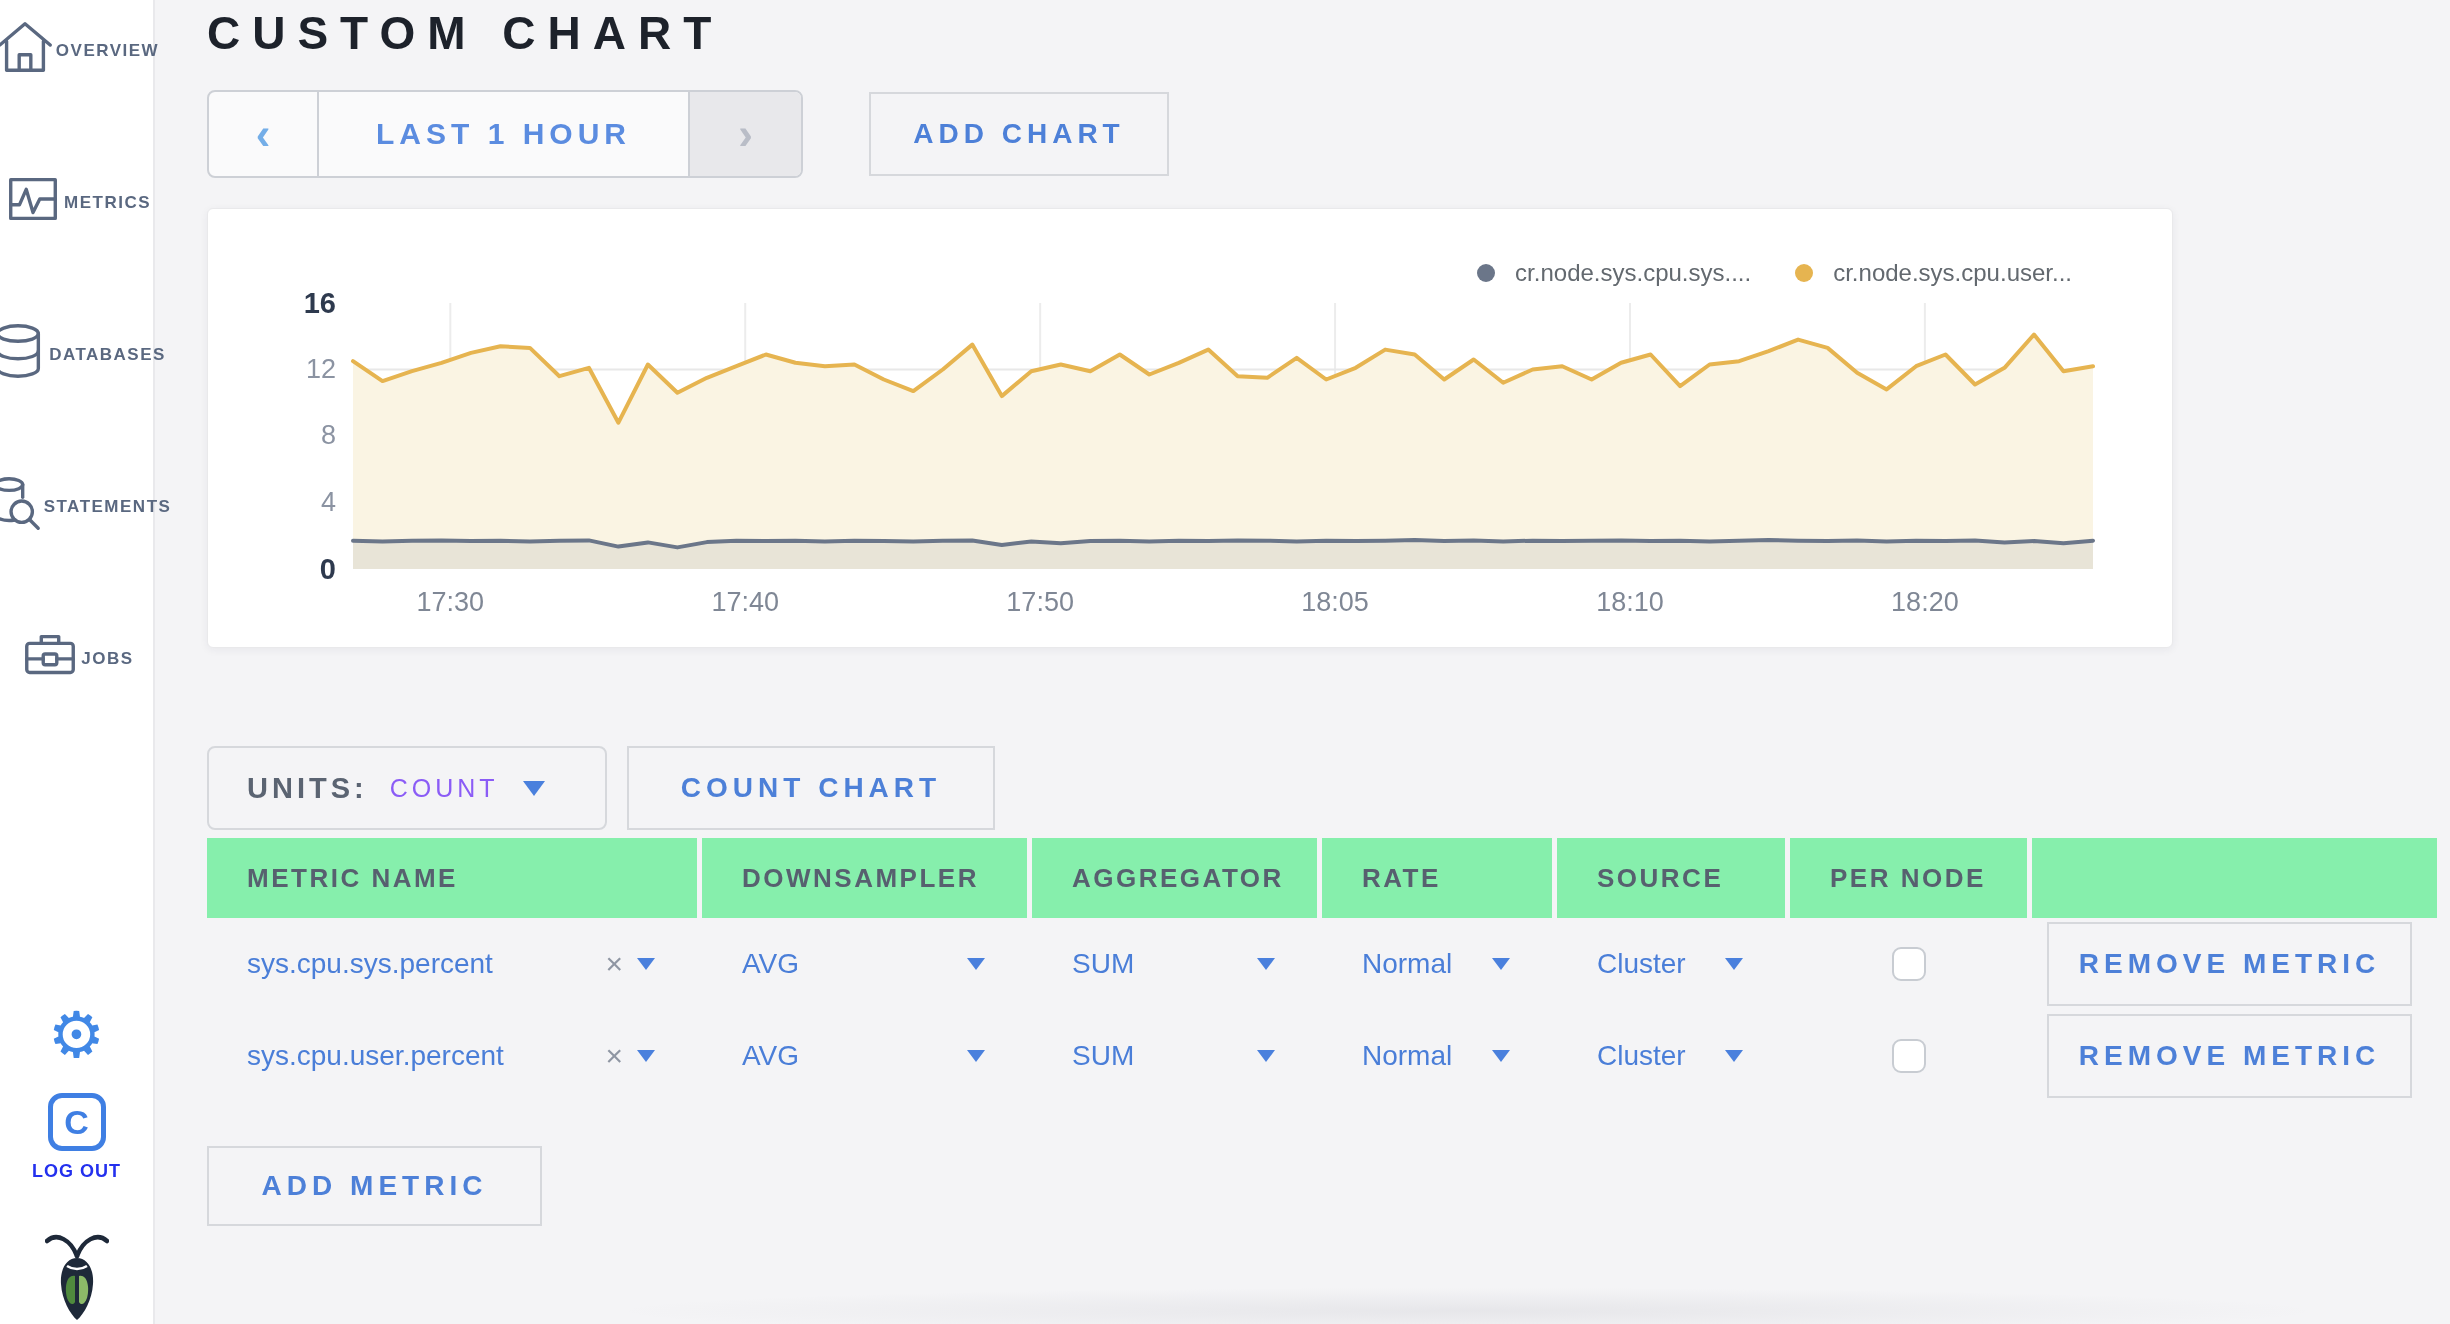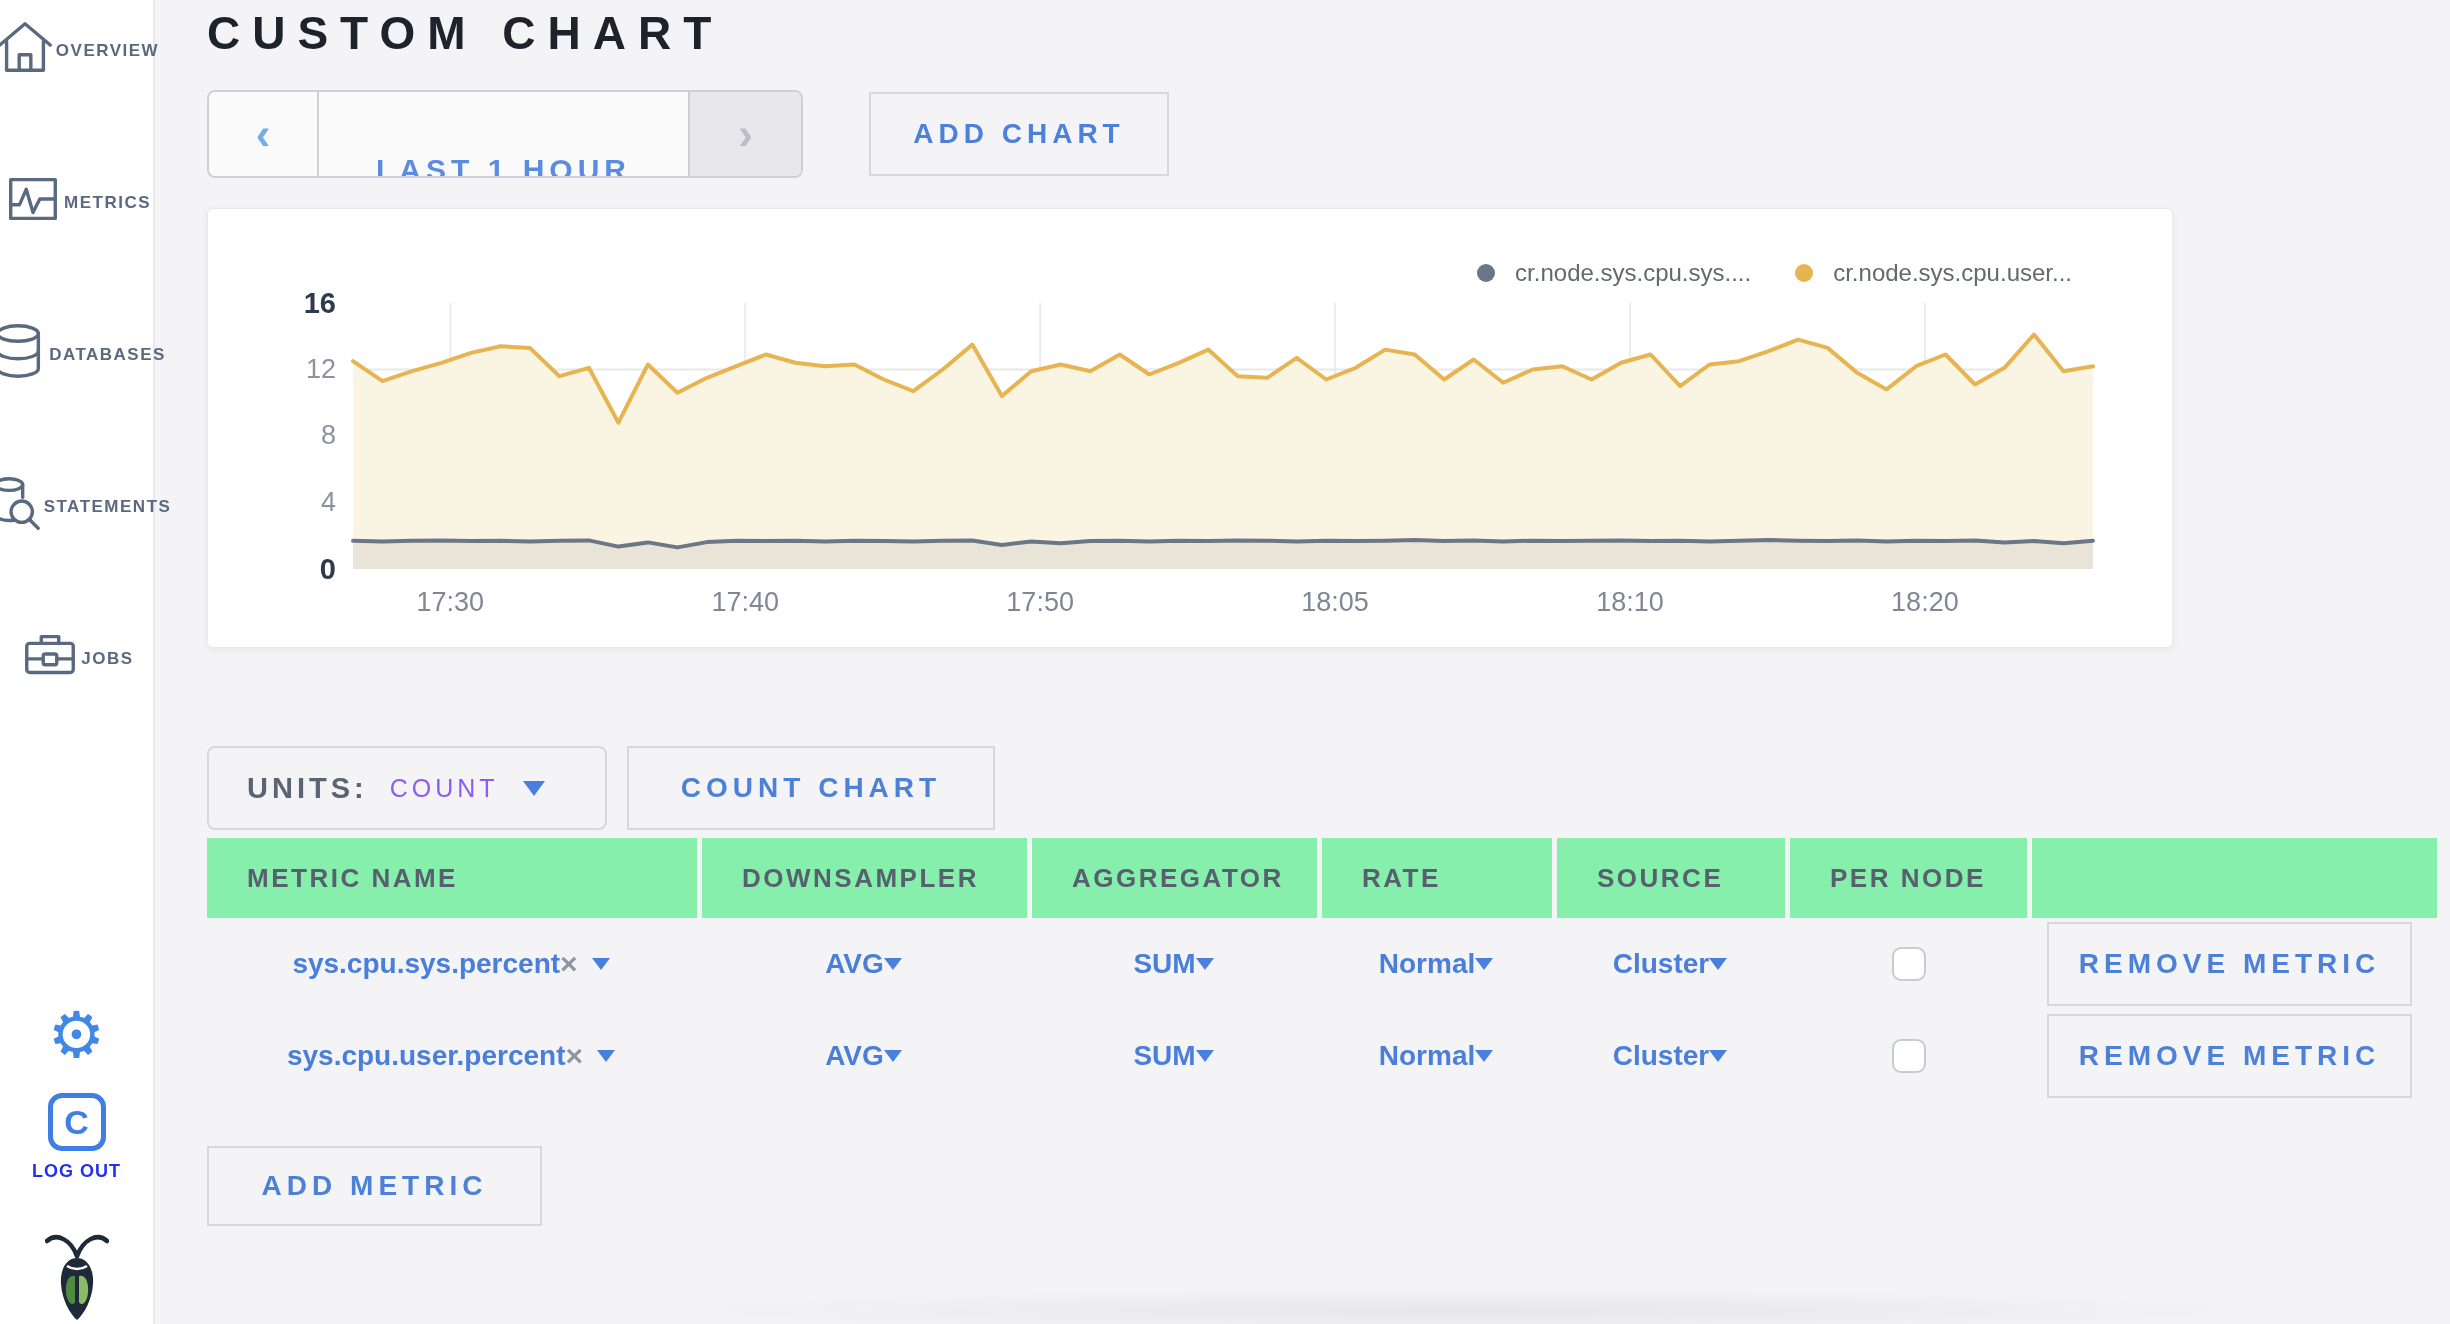--- a/index.html
+++ b/index.html
@@ -23,21 +23,21 @@
   
   .content { position:absolute; left:157px; top:0; width:2293px; height:1324px; }
   .page-title { position:absolute; left:50px; top:6px; font-size:46px; font-weight:bold;
                 letter-spacing:12px; color:#1d222b; }
 
   
   .time-selector { position:absolute; left:50px; top:90px; width:596px; height:88px;
                    border:2px solid #cdd0d6; border-radius:8px; display:flex; background:#fafafb; overflow:hidden; }
   .ts-seg { display:flex; align-items:center; justify-content:center; height:100%; cursor:pointer; }
   .ts-prev { width:110px; border-right:2px solid #cdd0d6; font-size:44px; color:#74aee8; font-weight:bold; }
-  .ts-label { flex:1; font-size:30px; letter-spacing:5px; color:#5b8ce0; font-weight:bold;margin-top:36px; }
+  .ts-label { flex:1; font-size:30px; letter-spacing:5px; color:#5b8ce0; font-weight:bold; }
   .ts-next { width:113px; border-left:2px solid #cdd0d6; background:#e8e8eb; font-size:44px; color:#b9bdc7; font-weight:bold; }
 
   .btn { border:2px solid #d6d8dc; border-radius:0; background:transparent; color:#4d80d8;
          font-family:"Liberation Sans",sans-serif; font-weight:bold; letter-spacing:5px; cursor:pointer;
          display:flex; align-items:center; justify-content:center; }
   .add-chart { position:absolute; left:712px; top:92px; width:300px; height:84px; font-size:28px; }
 
   
   .chart-card { position:absolute; left:50px; top:208px; width:1966px; height:440px; background:#fff;
                 border:1px solid #e9e9eb; border-radius:6px; box-shadow:0 2px 8px rgba(40,40,60,0.06); }
@@ -62,21 +62,21 @@
          border-top:15px solid #4a80dd; display:inline-block; }
   .units-box .tri { margin-left:24px; }
   .remove-chart { position:absolute; left:470px; top:746px; width:368px; height:84px; font-size:28px; }
 
   
   .metrics-table { position:absolute; left:50px; top:838px; width:2245px; display:grid;
                    grid-template-columns:490px 325px 285px 230px 228px 237px 405px; column-gap:5px; }
   .th { background:#86efac; height:80px; display:flex; align-items:center; padding-left:40px;
         font-size:26px; font-weight:bold; letter-spacing:2.5px; color:#57606f; }
   .td { height:92px; display:flex; align-items:center; padding-left:40px; font-size:28px; color:#4a7ed8; }
-  .cell-spread { justify-content:center; padding-right:42px;font-weight:bold; }
+  .cell-spread { justify-content:space-between; padding-right:42px; }
   .metric-x { color:#8f96a3; font-size:30px; margin-right:14px; cursor:pointer; }
   .tri-sm { width:0; height:0; border-left:9px solid transparent; border-right:9px solid transparent;
             border-top:12px solid #4a80dd; display:inline-block; cursor:pointer; }
   .xgroup { display:flex; align-items:center; }
   .checkbox-cell { justify-content:center; padding-left:0; }
   .checkbox { width:34px; height:34px; border:2px solid #c8ccd2; border-radius:9px; background:#fff; cursor:pointer; }
   .remove-metric { width:365px; height:84px; font-size:28px; margin:auto 0 auto 15px; }
   .add-metric { position:absolute; left:50px; top:1146px; width:335px; height:80px; font-size:28px; }
 
   .bottom-shadow { position:absolute; left:470px; top:1288px; width:1680px; height:46px; border-radius:24px;

